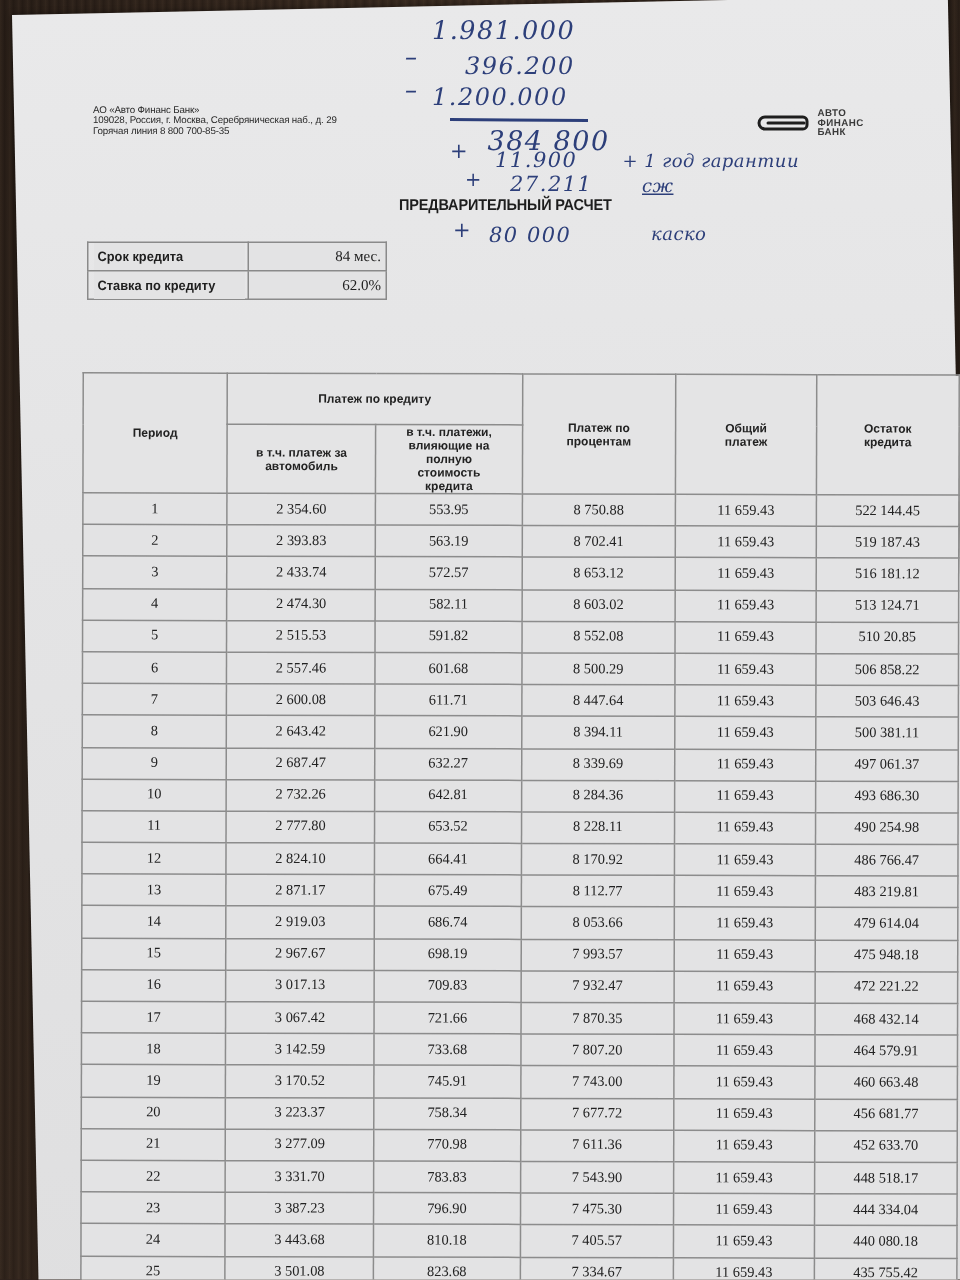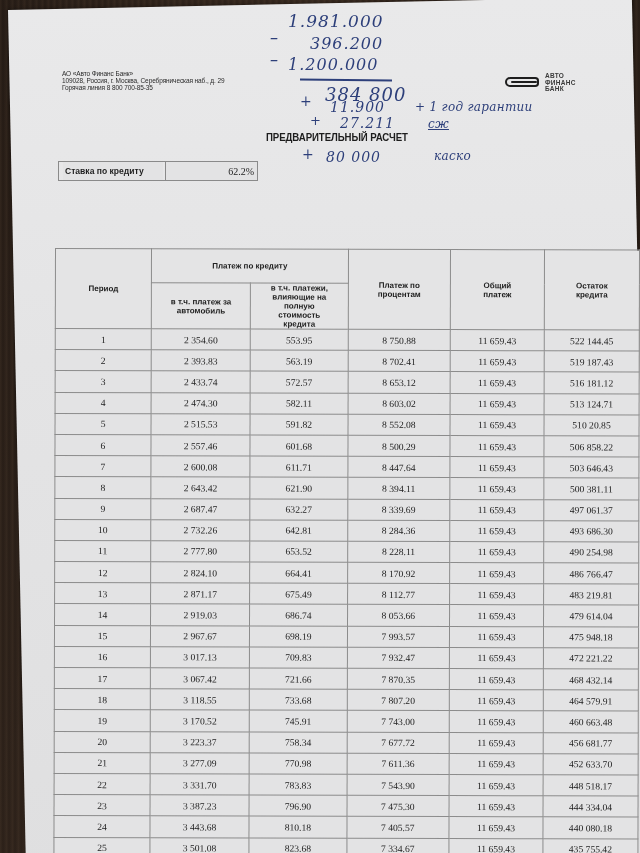--- a/index.html
+++ b/index.html
@@ -120,22 +120,26 @@
   <div class="hand hand-small" style="left:428px; top:117px; text-decoration:underline;">сж</div>
   <div class="hand" style="left:302px; top:146px; font-size:14px;">+</div>
   <div class="hand" style="left:326px; top:149px; font-size:14px;">80 000</div>
   <div class="hand hand-small" style="left:434px; top:149px;">каско</div>
 
   <div class="doc-title">ПРЕДВАРИТЕЛЬНЫЙ РАСЧЕТ</div>
 
   <table class="summary">
     <tbody>
     <tr>
+      <td class="k">Срок кредита</td>
+      <td class="v">84 мес.</td>
+    </tr>
+    <tr>
       <td class="k">Ставка по кредиту</td>
-      <td class="v">62.2%</td>
+      <td class="v">62.0%</td>
     </tr>
   </tbody>
     </table>
 
   <table class="sched">
     <thead>
       <tr style="height:34px;">
         <th rowspan="2" class="c-period">Период</th>
         <th colspan="2">Платеж по кредиту</th>
         <th rowspan="2" class="c-int">Платеж по процентам</th>
@@ -279,21 +283,21 @@
         <tr>
           <td style="font-family: &quot;Liberation Serif&quot;, serif;">17</td>
           <td>3 067.42</td>
           <td>721.66</td>
           <td>7 870.35</td>
           <td>11 659.43</td>
           <td>468 432.14</td>
         </tr>
         <tr>
           <td style="font-family: &quot;Liberation Serif&quot;, serif;">18</td>
-          <td>3 118.55</td>
+          <td>3 142.59</td>
           <td>733.68</td>
           <td>7 807.20</td>
           <td>11 659.43</td>
           <td>464 579.91</td>
         </tr>
         <tr>
           <td style="font-family: &quot;Liberation Serif&quot;, serif;">19</td>
           <td>3 170.52</td>
           <td>745.91</td>
           <td>7 743.00</td>

